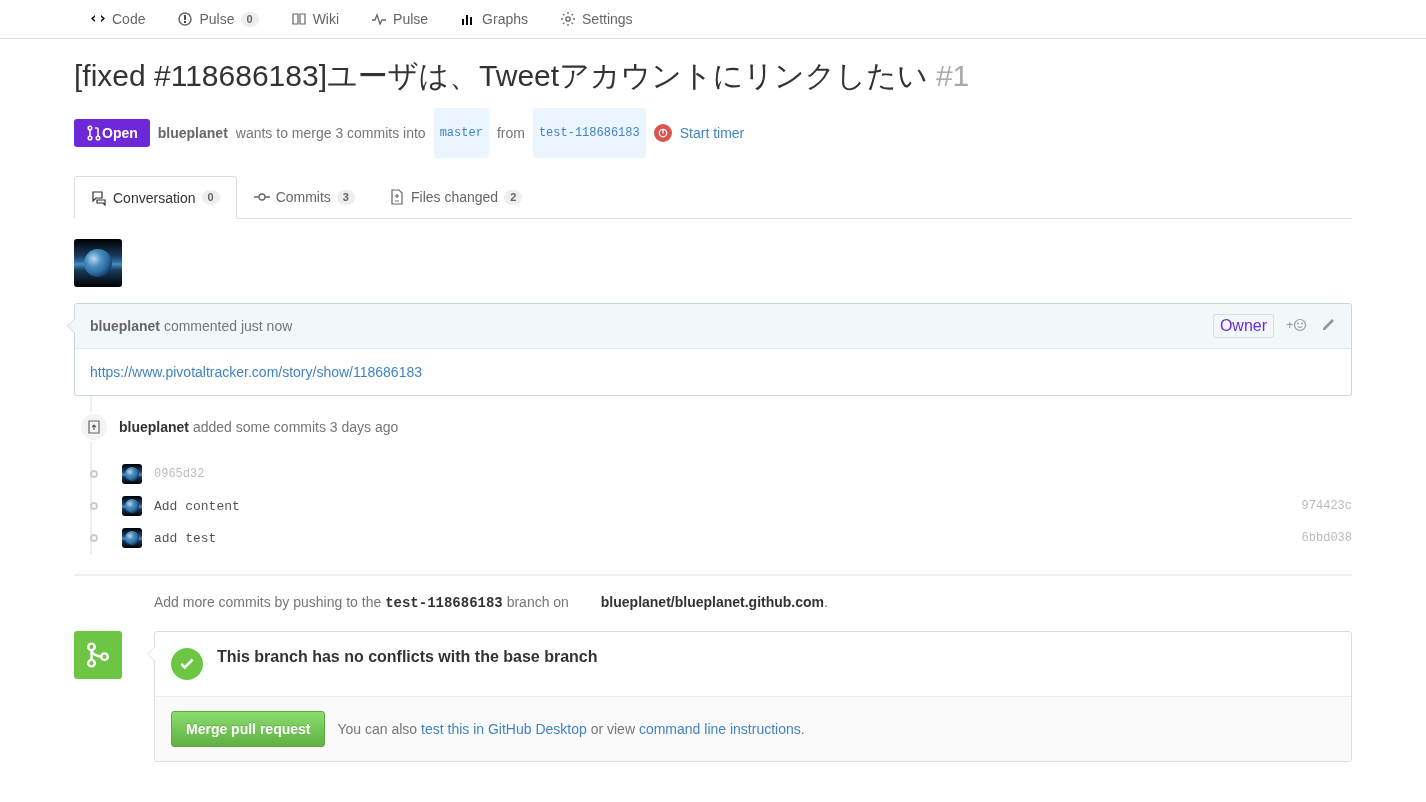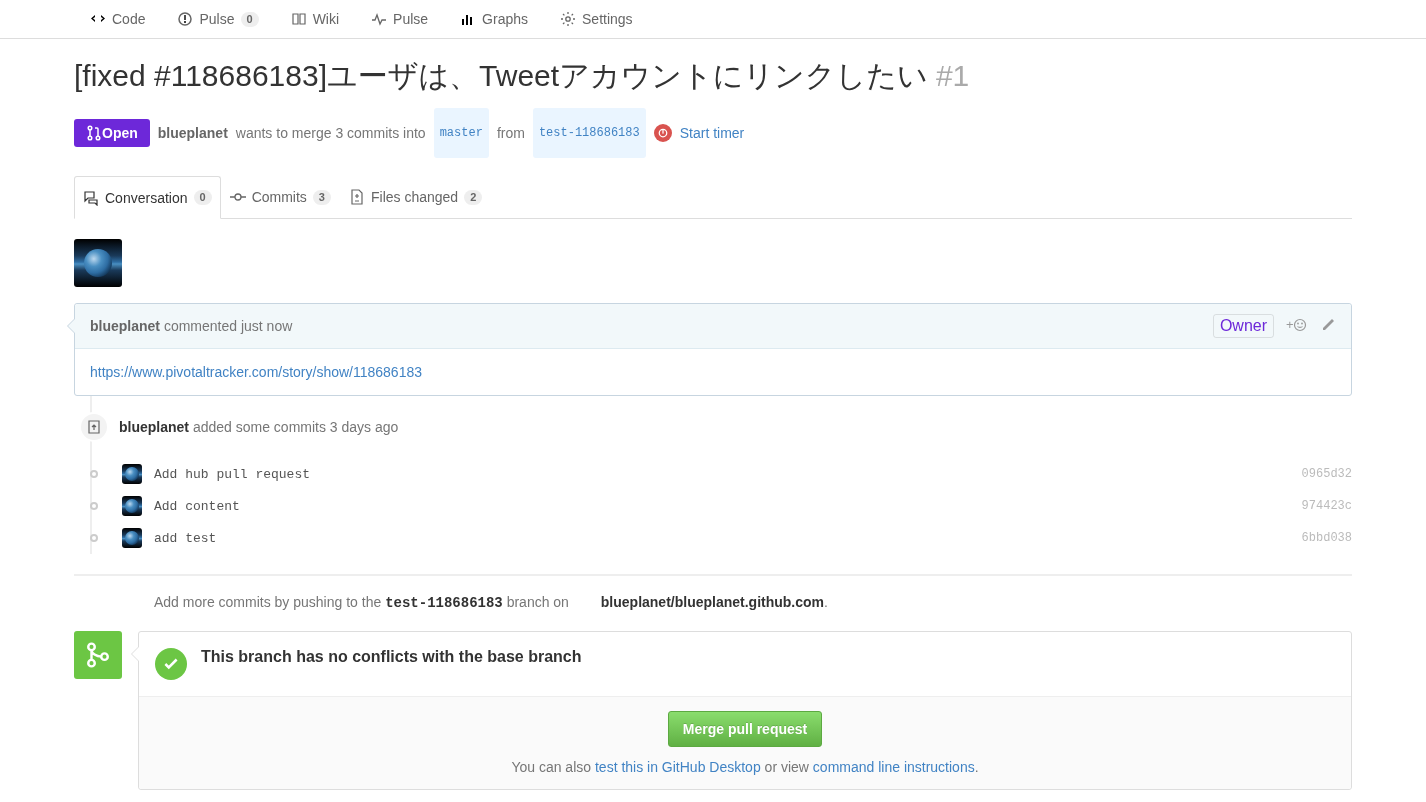--- a/index.html
+++ b/index.html
@@ -23,21 +23,21 @@
 .gh-meta { display: flex; align-items: center; gap: 8px; margin-bottom: 18px; color: #767676; flex-wrap: wrap; }
 .state { background: #6d28d9; color: #fff; padding: 6px 12px; border-radius: 3px; font-weight: 600; font-size: 14px; display: inline-flex; align-items: center; }
 .author { color: #666; font-weight: 600; }
 .branch { font-family: Consolas, "Liberation Mono", Menlo, Courier, monospace; background: #eaf5ff; color: #4183c4; padding: 18px 6px; border-radius: 3px; font-size: 12px; }
 .timer-icon { width: 18px; height: 18px; background: #d9534f; border-radius: 50%; display: inline-flex; align-items: center; justify-content: center; color: #fff; font-size: 11px; }
 .timer-link { color: #4183c4; text-decoration: none; }
 
 
 .tabnav-pr { border-bottom: 1px solid #ddd; margin-bottom: 20px; }
 .tabnav-pr-tabs { display: flex; list-style: none; }
-.tabnav-pr-tab { padding: 12px 8px; color: #666; display: flex; align-items: center; gap: 6px; cursor: pointer; border: 1px solid transparent; }
+.tabnav-pr-tab { padding: 12px 16px; color: #666; display: flex; align-items: center; gap: 6px; cursor: pointer; border: 1px solid transparent; }
 .tabnav-pr-tab.selected { background: #fff; border: 1px solid #ddd; border-bottom-color: #fff; border-radius: 3px 3px 0 0; color: #333; margin-bottom: -1px; }
 
 
 .discussion { display: flex; gap: 16px; flex-direction: column; }
 .avatar { width: 48px; height: 48px; border-radius: 3px; background: linear-gradient(180deg, #000 0%, #1a3a5a 35%, #2e6da3 48%, #4a8fc2 52%, #1a3a5a 65%, #000 100%); position: relative; overflow: hidden; flex-shrink: 0; }
 .avatar::after { content:""; position:absolute; left:10px; top:10px; width:28px; height:28px; border-radius:50%; background: radial-gradient(circle at 35% 35%, #bcd8ef 0%, #4a8fc2 30%, #2e6da3 55%, #103050 80%); }
 .avatar.sm { width: 20px; height: 20px; }
 .avatar.sm::after { left:3px; top:3px; width:14px; height:14px; }
 
 .timeline { flex: 1; min-width: 0; }
@@ -63,30 +63,30 @@
 .commit-dot { width:8px; height:8px; border:2px solid #ccc; background:#fff; border-radius:50%; margin-left:-4px; margin-right: 12px; z-index:1; position:relative; }
 .commit-msg { font-family: Consolas, "Liberation Mono", Menlo, Courier, monospace; font-size: 13px; color:#555; flex:1; }
 .commit-sha { font-family: Consolas, "Liberation Mono", Menlo, Courier, monospace; color:#bbb; font-size:12px; }
 
 .divider { border-top: 2px solid #eee; margin: 20px 0 18px; }
 .push-hint { color:#767676; margin-left: 80px; margin-bottom: 20px; }
 .push-hint strong { color:#333;padding-left:28px; }
 .push-hint .branch-mono { font-family: Consolas, "Liberation Mono", Menlo, Courier, monospace; font-weight: bold; color:#333; }
 
 
-.merge-row { display:flex; gap:16px; }
+.merge-row { display:flex; gap:32px; }
 .merge-icon { width:48px; height:48px; background:#6cc644; border-radius:3px; display:flex; align-items:center; justify-content:center; color:#fff; flex-shrink:0; }
 .merge-box { flex:1; border:1px solid #ddd; border-radius:3px; position:relative; }
 .merge-box::before { content:""; position:absolute; left:-8px; top:14px; width:0;height:0; border-top:8px solid transparent; border-bottom:8px solid transparent; border-right:8px solid #ddd; }
 .merge-box::after { content:""; position:absolute; left:-7px; top:14px; width:0;height:0; border-top:8px solid transparent; border-bottom:8px solid transparent; border-right:8px solid #fff; }
 .merge-status { padding: 16px; display:flex; gap:14px; align-items:flex-start; border-bottom:1px solid #eee; }
 .status-circle { width:32px; height:32px; background:#6cc644; border-radius:50%; display:flex; align-items:center; justify-content:center; color:#fff; flex-shrink:0; }
 .merge-status h3 { font-size:16px; color:#333; margin-bottom:4px; }
 .merge-status p { color:#767676; }
-.merge-action { padding: 14px 16px; background:#fafafa; display:flex; align-items:center; gap:12px; border-radius:0 0 3px 3px;flex-direction:column; }
+.merge-action { padding: 14px 16px; background:#fafafa; display:flex; align-items:center; gap:12px; border-radius:0 0 3px 3px; }
 .btn-merge { background: linear-gradient(#8add6d, #60b044); color:#fff; border:1px solid #5ca941; padding: 9px 14px; border-radius:3px; font-weight:600; font-size:14px; cursor:pointer; text-shadow: 0 -1px 0 rgba(0,0,0,0.15); }
 .merge-action span { color:#767676; }
 .merge-action a { color:#4183c4; text-decoration:none; }
 
 svg.icon { width:16px; height:16px; }
 .icon-action { cursor:pointer; color:#999; }
 </style>
 </head>
 <body>
 
@@ -243,21 +243,20 @@
           <div class="timeline-text">
             <strong>blueplanet</strong>
             <span>added some commits 3 days ago</span>
           </div>
         </div>
 
         <ul class="commit-list" id="commit-list">
             <li class="commit-row">
     <span class="commit-dot"></span>
     <span class="avatar sm"></span>
-    <span class="commit-msg">Add hub pull request</span>
     <span class="commit-sha">0965d32</span>
             </li>
             <li class="commit-row">
     <span class="commit-dot"></span>
     <span class="avatar sm"></span>
     <span class="commit-msg">Add content</span>
     <span class="commit-sha">974423c</span>
             </li>
             <li class="commit-row">
     <span class="commit-dot"></span>

